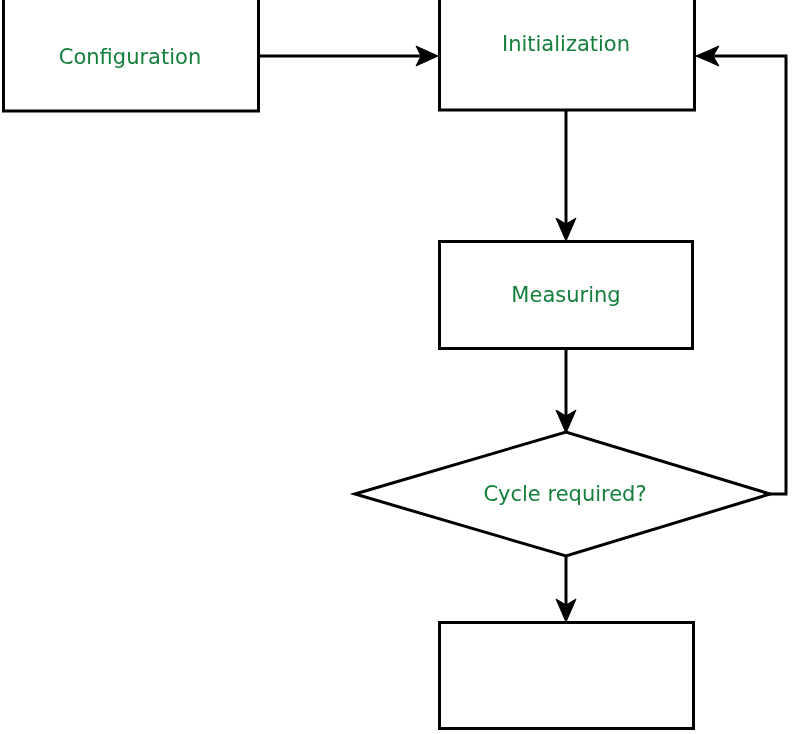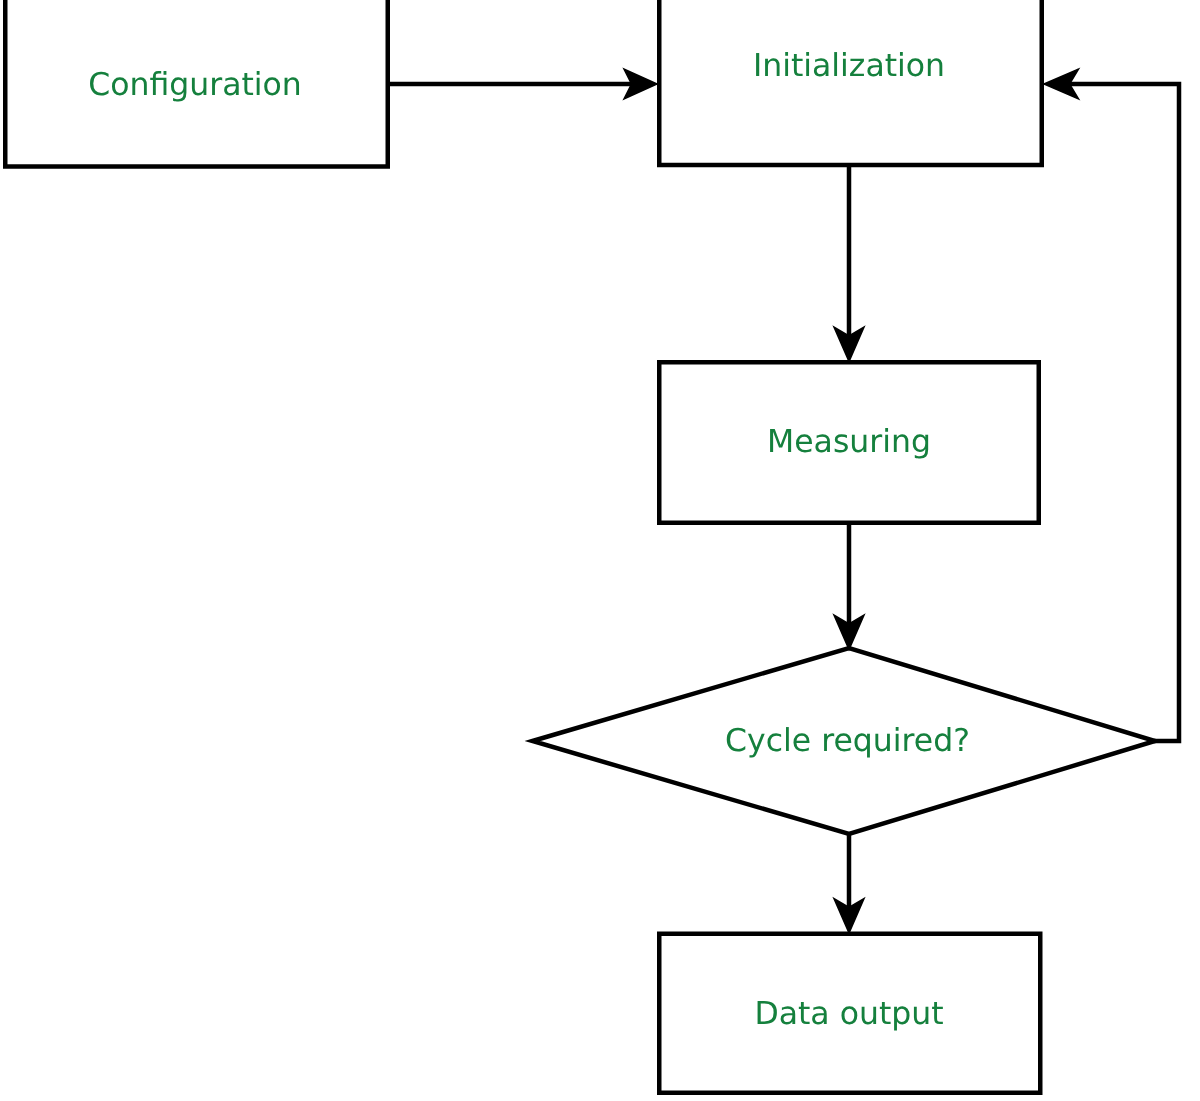--- a/index.html
+++ b/index.html
@@ -84,15 +84,14 @@
   </svg>
 
   <div class="node-label" style="left:130px; top:57px;">Configuration</div>
 
   <div class="node-label" style="left:566px; top:44px;">Initialization</div>
 
   <div class="node-label" style="left:566px; top:295px;">Measuring</div>
 
   <div class="node-label" style="left:565px; top:494px;text-align:right;">Cycle required?</div>
 
-  <div class="node-label" style="left:566px; top:676px;">Data output</div>
 
 </div>
 
 </body></html>

